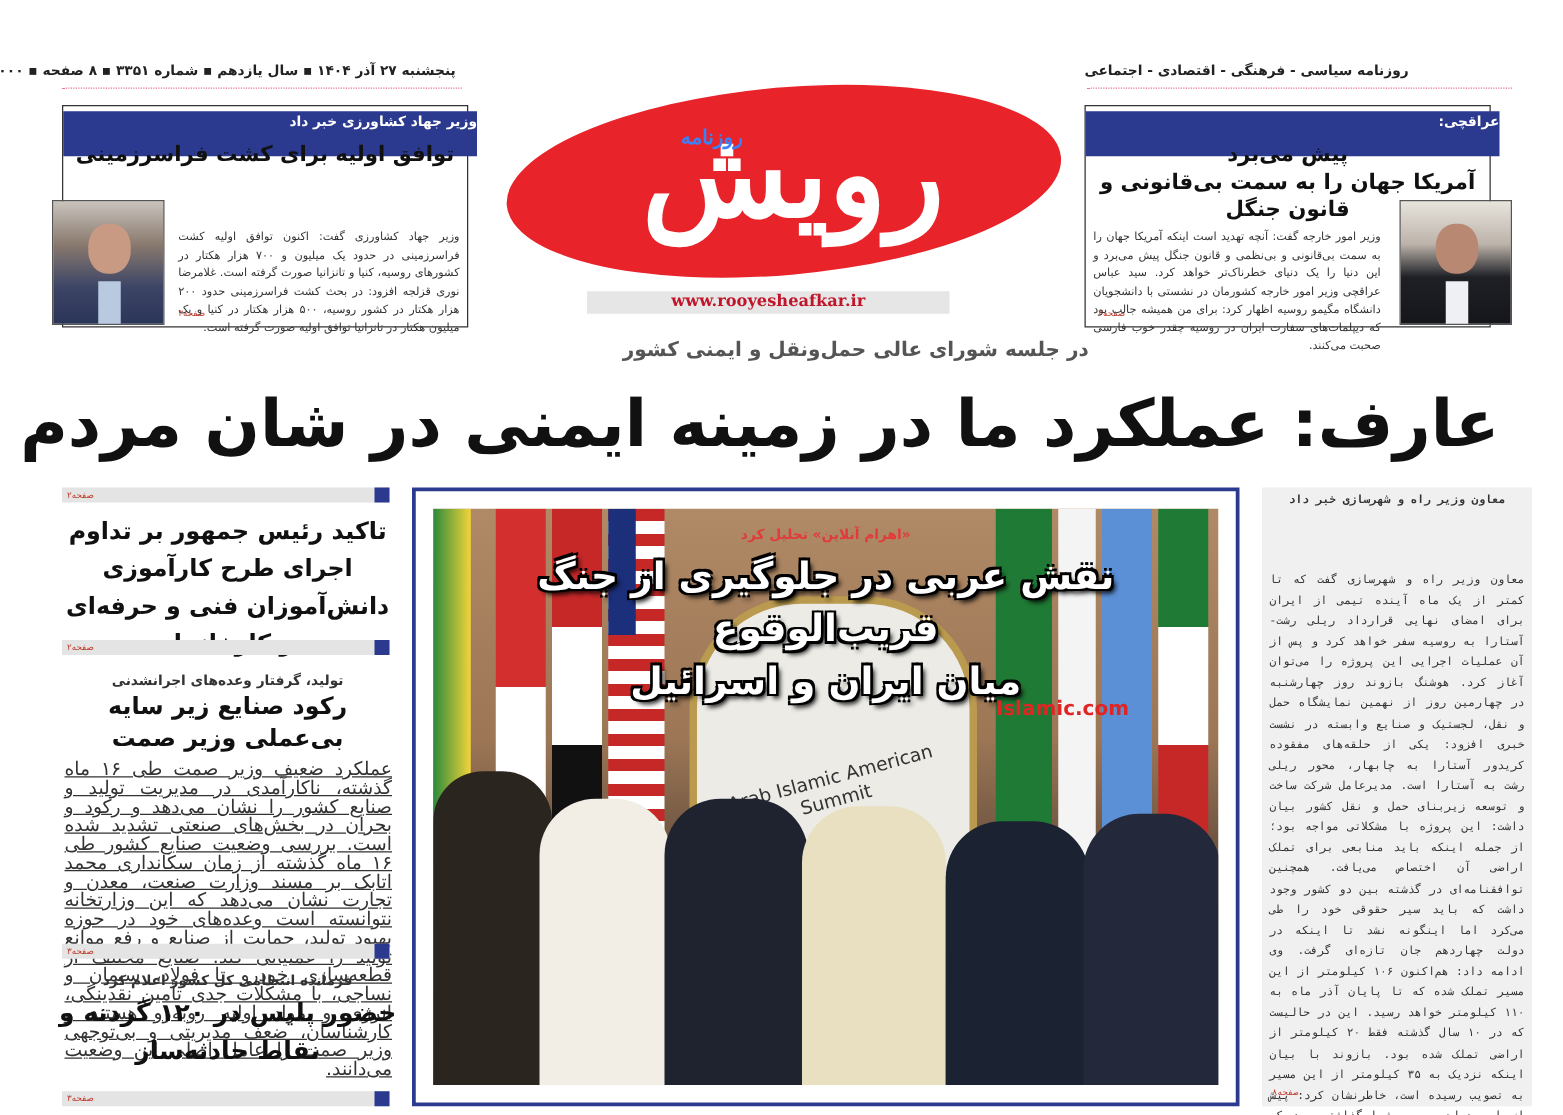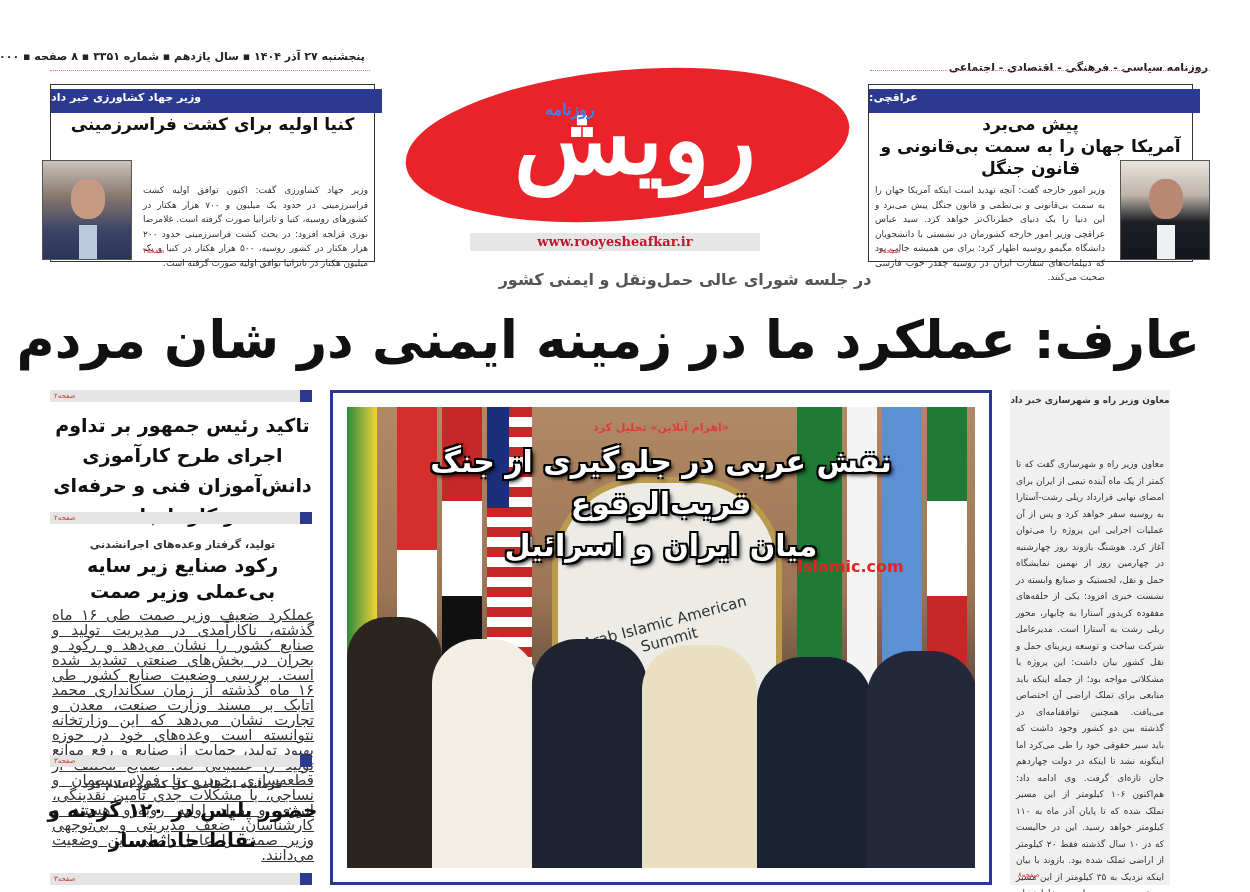--- a/index.html
+++ b/index.html
@@ -4,26 +4,26 @@
 <style>
   * { box-sizing: border-box; margin: 0; padding: 0; }
   html, body { width: 1250px; height: 892px; background: #ffffff; overflow: hidden; }
   body { font-family: "DejaVu Sans", sans-serif; color: #111; position: relative; direction: rtl; }
 
   .abs { position: absolute; }
 
   
   .top-line { top: 50px; font-size: 11px; font-weight: bold; color: #222; white-space: nowrap; }
   .top-line.left { left: 55px; width: 310px; text-align: center; }
-  .top-line.right { right: 42px; width: 340px; text-align: right; margin-top: 11px; }
+  .top-line.right { right: 42px; width: 340px; text-align: left; }
   .dotted { position: absolute; top: 70px; height: 0; border-top: 1px dotted #e37a8f; }
 
   
   .top-box { top: 84px; width: 325px; height: 178px; border: 1px solid #333; background: #fff; }
-  .top-box .banner { position: absolute; top: 4px; left: 0; right: -8px; height: 24px; background: #2b3a8f; color: #fff; font-size: 11px; font-weight: bold; text-align: left; line-height: 18px; }
+  .top-box .banner { position: absolute; top: 4px; left: 0; right: -8px; height: 36px; background: #2b3a8f; color: #fff; font-size: 11px; font-weight: bold; text-align: right; line-height: 18px; }
   .top-box .title { position: absolute; top: 28px; left: 6px; right: 6px; text-align: center; font-size: 17px; font-weight: bold; line-height: 22px; }
   .top-box .body { position: absolute; top: 78px; font-size: 9px; line-height: 14.5px; color: #333; text-align: justify; margin-top: 20px; }
   .top-box .pageref { position: absolute; font-size: 7px; color: #c0392b; }
   .photo { position: absolute; top: 160px; width: 90px; height: 100px; background: linear-gradient(180deg,#c9c4bd 0%, #8a7a6e 35%, #3d4566 70%, #2b3557 100%); border: 1px solid #555; }
   .photo .face { position: absolute; left: 28px; top: 18px; width: 34px; height: 40px; border-radius: 45%; background: #c89a84; }
   .photo .shirt { position: absolute; left: 36px; bottom: 0; width: 18px; height: 34px; background: #b9c9e0; }
 
   
   .logo { left: 405px; top: 52px; width: 450px; height: 180px; }
   .logo-oval { position: absolute; left: 0; top: 18px; width: 445px; height: 150px; border-radius: 50%; background: #e8232a; transform: rotate(-5deg); }
@@ -51,38 +51,38 @@
   .flag { position: absolute; top: 0; height: 62%; }
   .board { position: absolute; left: 205px; top: 70px; width: 230px; height: 230px; background: #ecebe6; border: 6px solid #b99a4e; border-radius: 90px 90px 0 0; }
   .board-text { position: absolute; left: 0; right: 0; top: 130px; text-align: center; font-size: 15px; color: #333; direction: ltr; transform: rotate(-15deg); }
   .people { position: absolute; left: 0; right: 0; bottom: 0; height: 62%; }
   .person { position: absolute; bottom: 0; }
   .ph-kicker { position: absolute; left: 0; right: 0; top: 14px; text-align: center; font-size: 11px; font-weight: bold; color: #e23a3a; }
   .ph-title { position: absolute; left: 0; right: 0; top: 34px; text-align: center; font-size: 30px; font-weight: bold; color: #fff; line-height: 42px; text-shadow: 2px 2px 0 #000, -2px -2px 0 #000, 2px -2px 0 #000, -2px 2px 0 #000, 3px 3px 4px #000; }
   .wm { position: absolute; left: 450px; top: 150px; font-size: 16px; color: #e02525; font-weight: bold; direction: ltr; }
 
   
-  .rc { left: 1010px; width: 160px; top: 390px; height: 495px; background: #f0f0f0; }
+  .rc { left: 1010px; width: 216px; top: 390px; height: 495px; background: #f0f0f0; font-family: Liberation Mono, monospace; }
   .rc-kicker { position: absolute; top: 5px; left: 0; right: 0; text-align: center; font-size: 9px; font-weight: bold; color: #333; }
   .rc-title { position: absolute; top: 20px; left: 0; right: 0; text-align: center; font-size: 14px; font-weight: bold; line-height: 19px; }
   .rc-body { position: absolute; top: 66px; left: 6px; right: 6px; font-size: 9px; line-height: 16.5px; color: #333; text-align: justify; }
   .rc-ref { position: absolute; bottom: 6px; left: 8px; font-size: 7px; color: #c0392b; }
 </style>
 </head>
 <body>
 
 <div class="abs top-line left">پنجشنبه ۲۷ آذر ۱۴۰۴ ▪ سال یازدهم ▪ شماره ۳۳۵۱ ▪ ۸ صفحه ▪ ۵۰۰۰ تومان</div>
 <div class="abs top-line right">روزنامه سیاسی - فرهنگی - اقتصادی - اجتماعی</div>
 <div class="dotted" style="left:50px;width:320px;"></div>
 <div class="dotted" style="left:870px;width:340px;"></div>
 
 <div class="abs top-box" style="left:50px;">
   <div class="banner">وزیر جهاد کشاورزی خبر داد</div>
   <div class="title">
-    <div>کنیا اولیه برای کشت فراسرزمینی</div>
+    <div>توافق اولیه برای کشت فراسرزمینی</div>
   </div>
   <div class="body" style="right:6px;width:225px;">وزیر جهاد کشاورزی گفت: اکنون توافق اولیه کشت فراسرزمینی در حدود یک میلیون و ۷۰۰ هزار هکتار در کشورهای روسیه، کنیا و تانزانیا صورت گرفته است. غلامرضا نوری قزلجه افزود: در بحث کشت فراسرزمینی حدود ۲۰۰ هزار هکتار در کشور روسیه، ۵۰۰ هزار هکتار در کنیا و یک میلیون هکتار در تانزانیا توافق اولیه صورت گرفته است.</div>
   <div class="pageref" style="left:92px;bottom:6px;">صفحه۳</div>
 </div>
 <div class="photo" style="left:42px;">
   <div class="shirt"></div>
   <div class="face"></div>
 </div>
 
 <div class="abs top-box" style="left:868px;">

